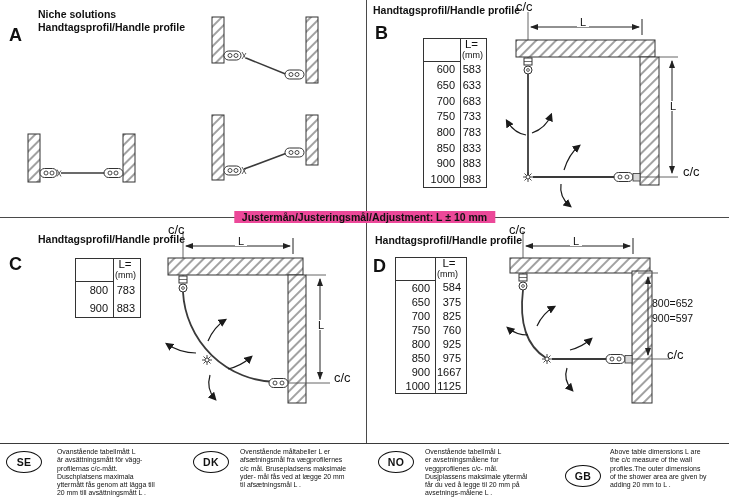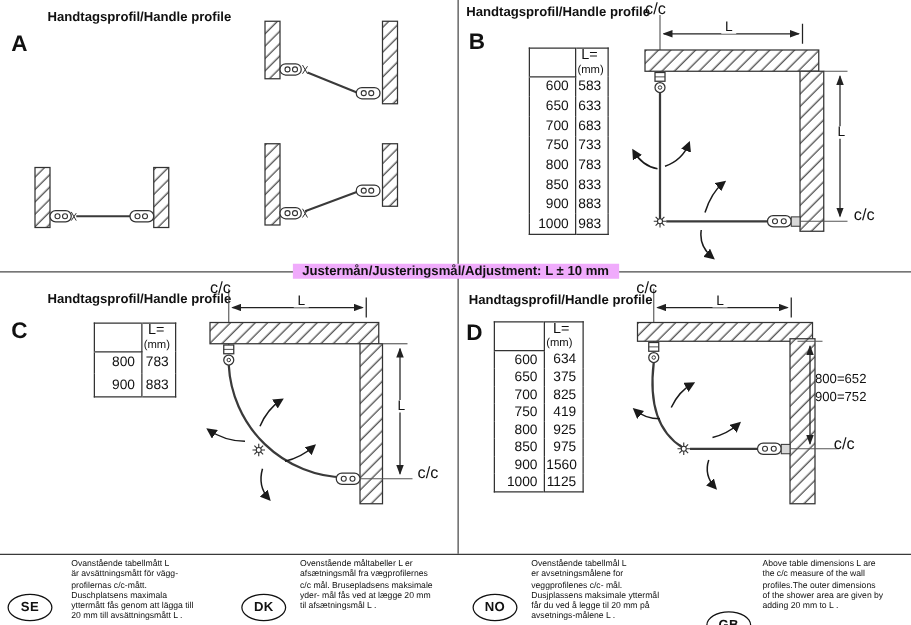--- a/index.html
+++ b/index.html
@@ -6,49 +6,50 @@
   .page{position:relative;width:729px;height:500px;background:#fff;overflow:hidden;
         font-family:"Liberation Sans",sans-serif;color:#111;}
   .sec{position:absolute;}
   .sec-title{position:absolute;font-weight:bold;font-size:10.5px;line-height:13px;white-space:nowrap;}
   .sec-letter{position:absolute;font-weight:bold;font-size:18px;line-height:18px;}
   .vline,.hline{position:absolute;background:#4a4a4a;}
   .dlabel{position:absolute;font-size:13px;line-height:10px;white-space:nowrap;color:#111;}
   .dlabel.bg{background:#fff;padding:0 3px;}
   .dim-note{position:absolute;font-size:10.5px;line-height:13px;white-space:nowrap;}
   .adjust-label{position:absolute;top:211px;left:50%;transform:translateX(-50%);
-        background:#f0abfc;padding:0 8px;font-weight:bold;font-size:10.5px;white-space:nowrap;}
+        background:#ec4899;padding:0 8px;font-weight:bold;font-size:10.5px;white-space:nowrap;}
   .dtable{position:absolute;border:1.4px solid #333;border-collapse:collapse;background:#fff;
         table-layout:fixed;}
   .dtable th,.dtable td{font-weight:normal;font-size:11px;text-align:right;
         padding:0 5px 0 1px;line-height:14px;}
   .dtable th{vertical-align:bottom;padding-bottom:1px;}
   .dtable td:first-child,.dtable th:first-child{border-right:1.2px solid #333;}
   .dtable th:first-child{border-bottom:1.2px solid #333;}
   .leq{display:block;text-align:center;font-size:11.5px;line-height:11px;}
   .unit{display:block;text-align:left;font-size:9px;line-height:10px;}
   .footer{position:absolute;left:0;top:443px;width:729px;height:57px;border-top:1.4px solid #3a3a3a;}
   .badge{position:absolute;width:34px;height:20px;border:1.7px solid #111;border-radius:50%;
         display:flex;align-items:center;justify-content:center;font-weight:bold;font-size:10.5px;
-        letter-spacing:.3px;background:#fff;margin-top:24px;}
+        letter-spacing:.3px;background:#fff;}
   .fnote{position:absolute;font-size:6.9px;line-height:8.3px;white-space:pre-line;color:#111;}
   svg{position:absolute;overflow:visible;}
 </style>
 </head>
 <body>
 
 <div class="page">
 
   <div class="vline" style="left:366px;top:0;width:1px;height:212px;"></div>
   <div class="vline" style="left:366px;top:222px;width:1px;height:221px;"></div>
   <div class="hline" style="left:0;top:217px;width:729px;height:1.4px;"></div>
   <div class="adjust-label">Justermån/Justeringsmål/Adjustment: L ± 10 mm</div>
 
   <div class="sec" style="left:0;top:0;width:366px;height:212px;">
     <div class="sec-title" style="left:38px;top:8px;">
+      <div>Niche solutions</div>
       <div>Handtagsprofil/Handle profile</div>
     </div>
     <div class="sec-letter" style="left:9px;top:26px;">A</div>
 
     <svg style="left:0;top:0;" width="366" height="212">
       <defs>
         <pattern id="hA" width="7" height="7" patternUnits="userSpaceOnUse" patternTransform="rotate(45)">
           <rect width="7" height="7" fill="#fff"></rect>
             <line x1="1" y1="0" x2="1" y2="7" stroke="#555" stroke-width="1.1"></line>
         </pattern>
@@ -298,45 +299,45 @@
           <th style="width:33px;"></th>
           <th>
             <span class="leq">L=</span>
             <span class="unit">(mm)</span>
           </th>
         </tr>
       </thead>
       <tbody>
           <tr>
             <td>600</td>
-            <td>634</td>
+            <td>584</td>
           </tr>
           <tr>
             <td>650</td>
             <td>375</td>
           </tr>
           <tr>
             <td>700</td>
             <td>825</td>
           </tr>
           <tr>
             <td>750</td>
-            <td>419</td>
+            <td>760</td>
           </tr>
           <tr>
             <td>800</td>
             <td>925</td>
           </tr>
           <tr>
             <td>850</td>
             <td>975</td>
           </tr>
           <tr>
             <td>900</td>
-            <td>1560</td>
+            <td>1667</td>
           </tr>
           <tr>
             <td>1000</td>
             <td>1125</td>
           </tr>
         </tbody>
     </table>
 
     <svg style="left:140px;top:0;" width="223" height="221">
       <defs>
@@ -379,21 +380,21 @@
       <line x1="142" y1="55" x2="142" y2="133" stroke="#222" stroke-width="1" marker-start="url(#dD)" marker-end="url(#dD)"></line>
       <path d="M31,104 Q37,91 48,85" fill="none" stroke="#1a1a1a" stroke-width="1.2" marker-end="url(#mD)"></path>
       <path d="M22,113 Q10,113 2,106" fill="none" stroke="#1a1a1a" stroke-width="1.2" marker-end="url(#mD)"></path>
       <path d="M64,128 Q76,125 85,117" fill="none" stroke="#1a1a1a" stroke-width="1.2" marker-end="url(#mD)"></path>
       <path d="M61,146 Q57,158 66,168" fill="none" stroke="#1a1a1a" stroke-width="1.2" marker-end="url(#mD)"></path>
     </svg>
 
     <span class="dlabel" style="left:143px;top:3px;">c/c</span>
     <span class="dlabel bg" style="left:204px;top:14px;font-size:11px;">L</span>
     <span class="dim-note" style="left:286px;top:75px;">800=652</span>
-    <span class="dim-note" style="left:286px;top:90px;">900=752</span>
+    <span class="dim-note" style="left:286px;top:90px;">900=597</span>
     <span class="dlabel" style="left:301px;top:128px;">c/c</span>
   </div>
 
   <div class="footer">
     <div class="badge" style="left:6px;top:7px;">SE</div>
     <div class="fnote" style="left:57px;top:4px;width:140px;">Ovanstående tabellmått L
 är avsättningsmått för vägg-
 profilernas c/c-mått.
 Duschplatsens maximala
 yttermått fås genom att lägga till

